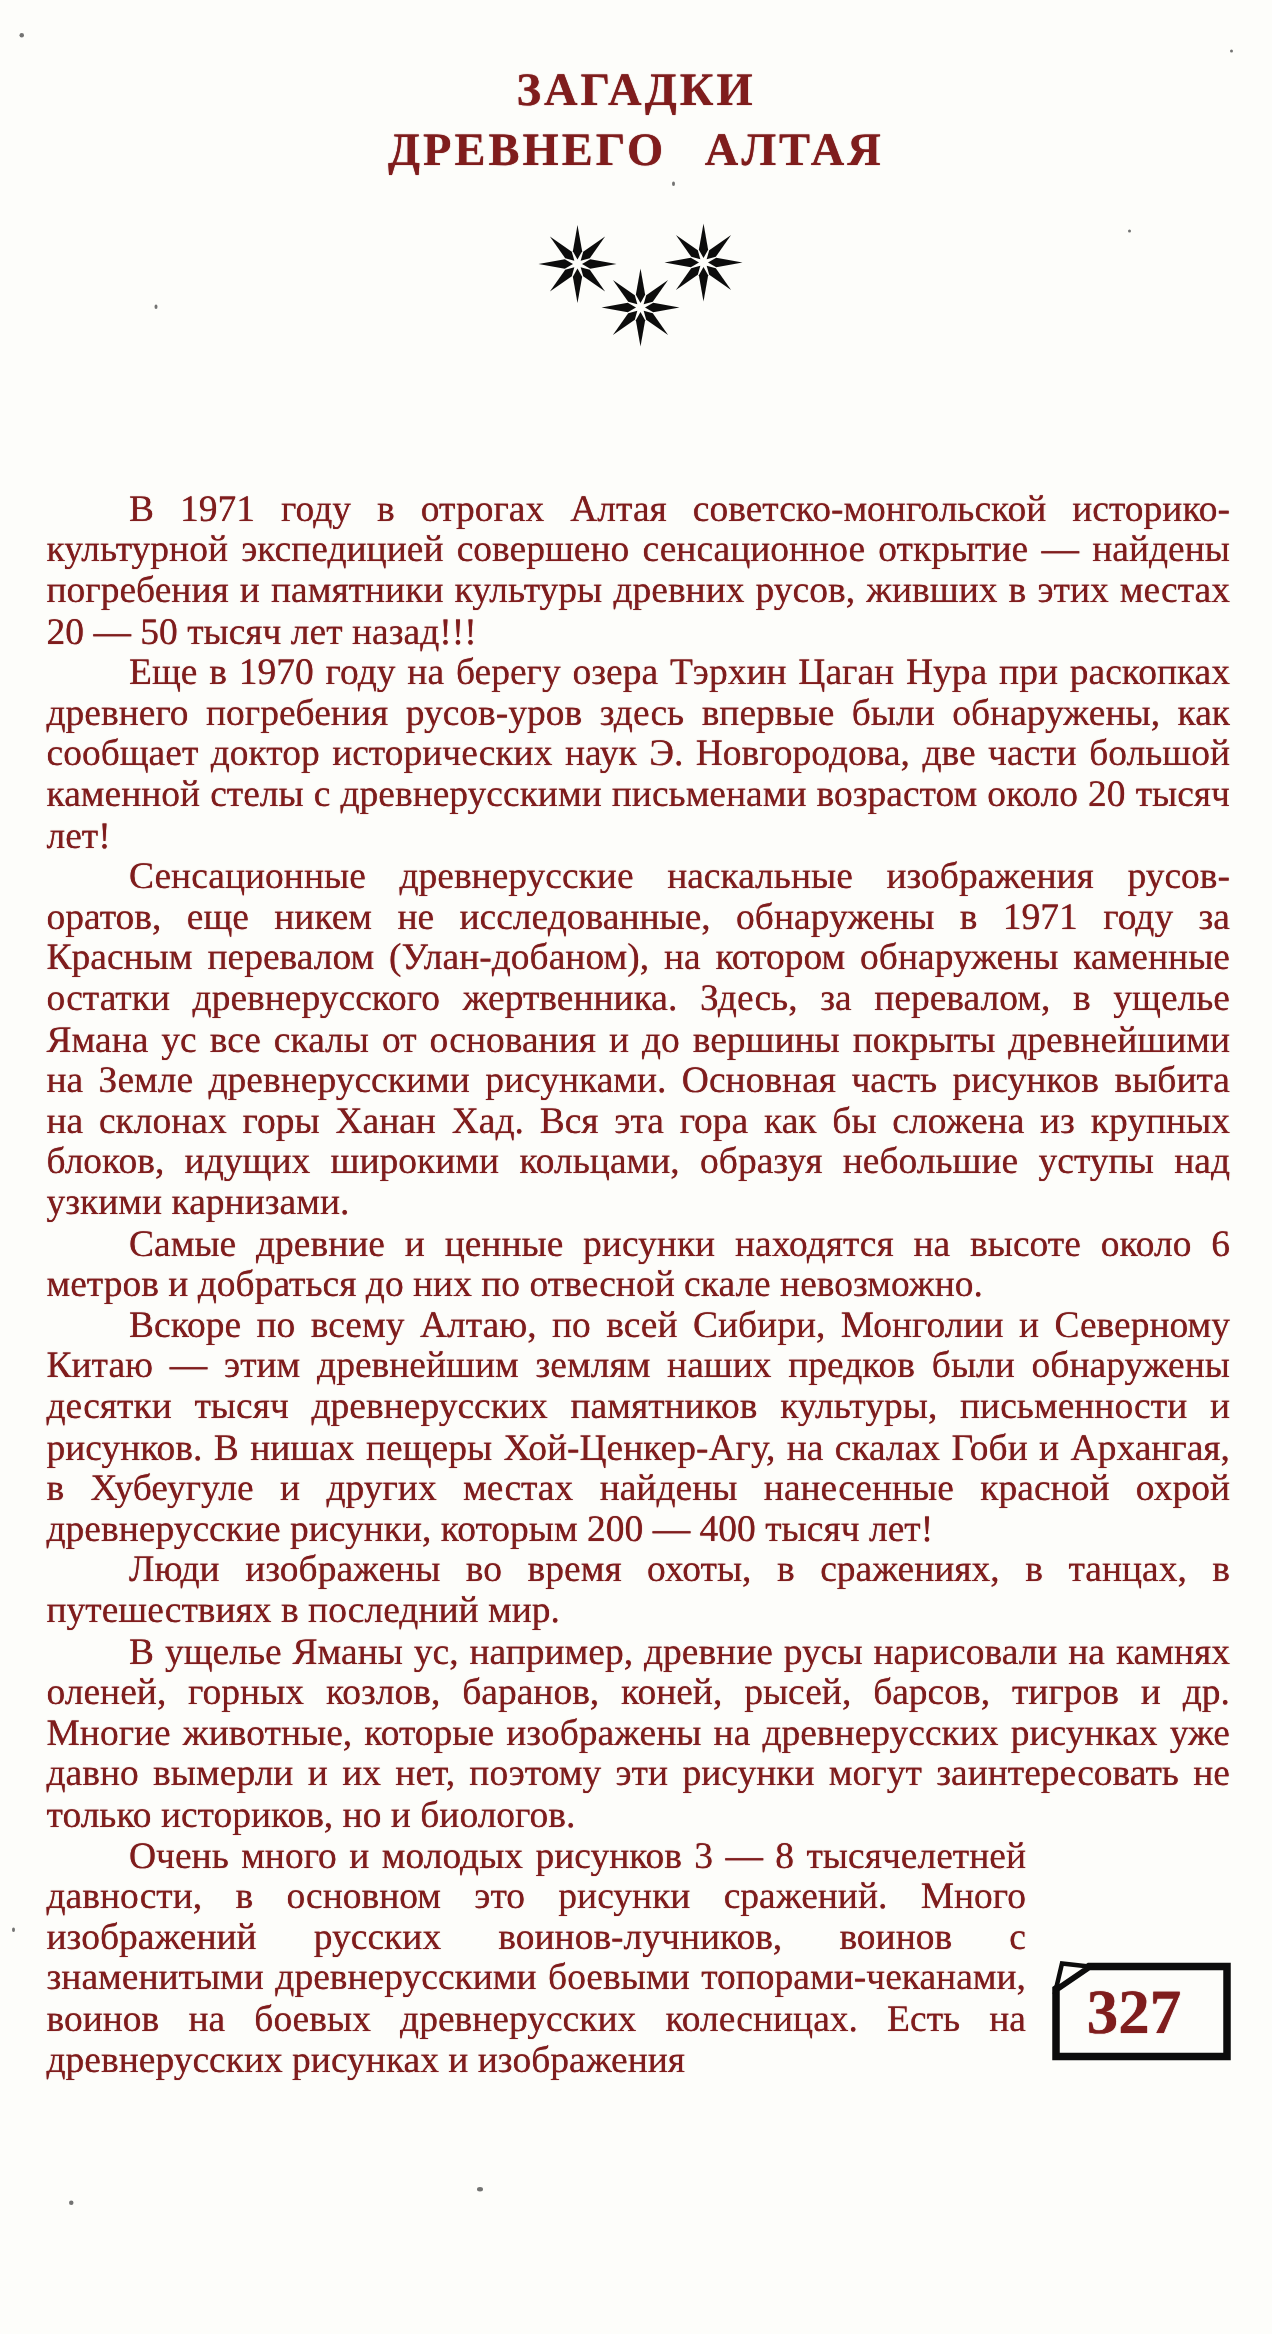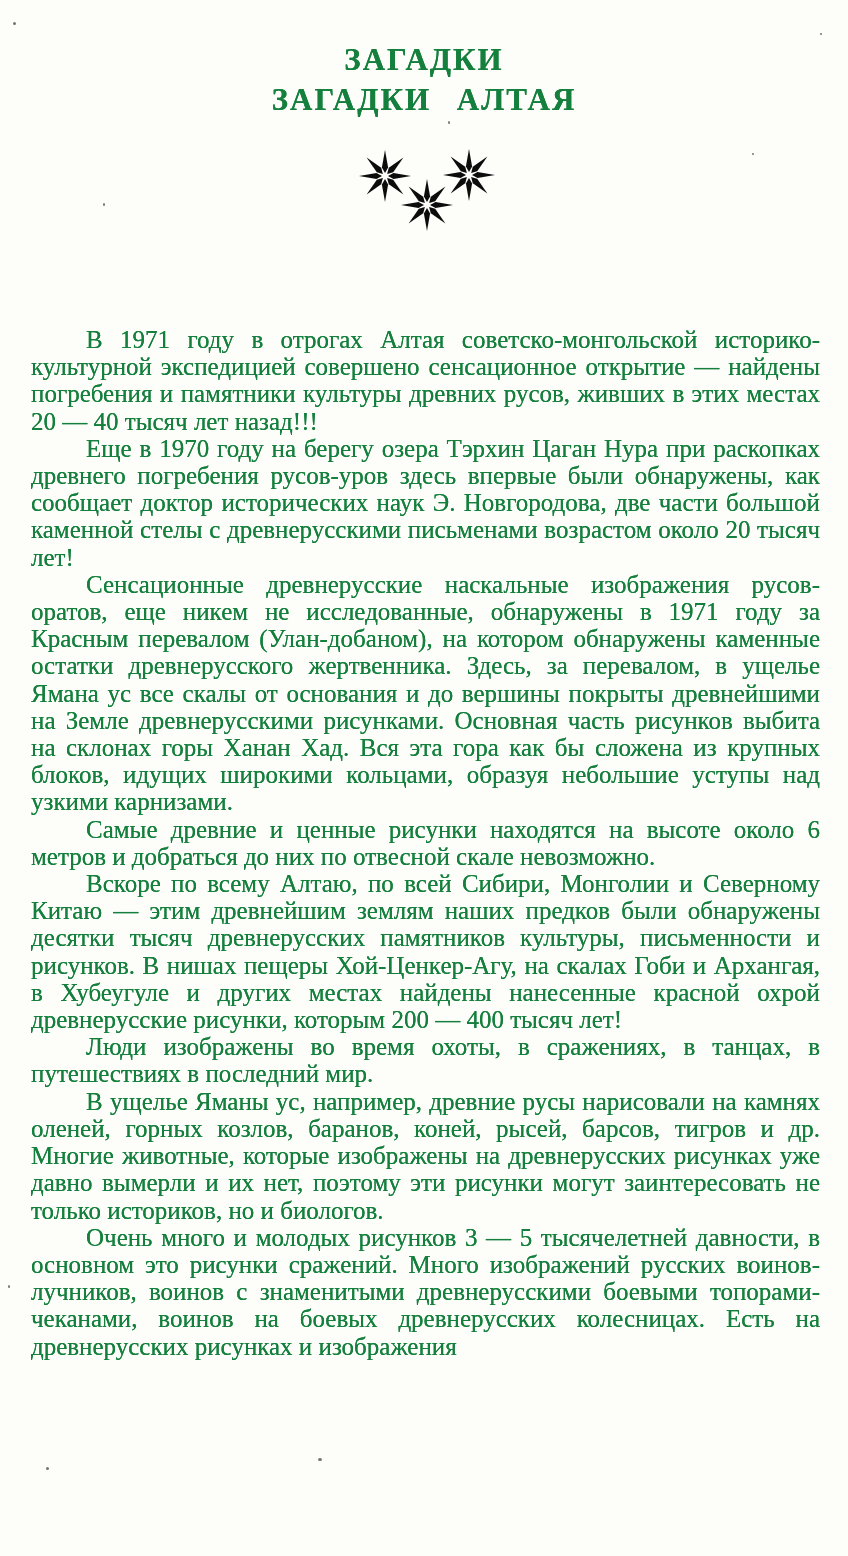--- a/index.html
+++ b/index.html
@@ -2,21 +2,21 @@
 <html><head>
 <meta charset="utf-8">
 <style>
   html, body { margin: 0; padding: 0; background: #e8e8e4; }
   .page {
     position: relative;
     width: 848px;
     height: 1556px;
     margin: 0 auto;
     background: #fdfdfa;
-    color: #15803d;
+    color: #7f1d1d;
     font-family: "Liberation Serif", "DejaVu Serif", serif;
     overflow: hidden;
   }
   .title {
     position: absolute;
     top: 40px;
     left: 0;
     width: 100%;
     margin: 0;
     text-align: center;
@@ -80,21 +80,21 @@
     opacity: 0.65;
   }
 </style>
 </head>
 <body>
 
 <div class="page">
 
   <h1 class="title">
     <span class="t1">ЗАГАДКИ</span>
-    <span class="t2">ЗАГАДКИ АЛТАЯ</span>
+    <span class="t2">ДРЕВНЕГО АЛТАЯ</span>
   </h1>
 
   <div class="ornament">
     <svg width="150" height="90" viewBox="0 0 150 90">
       <defs>
         <g id="star8" fill="#0c0c0c">
           <polygon points="27,1 23.9,18.5 27,24 30.1,18.5"></polygon>
           <polygon points="45.4,8.6 30.8,18.8 29.1,24.9 35.2,23.2"></polygon>
           <polygon points="53,27 35.5,23.9 30,27 35.5,30.1"></polygon>
           <polygon points="45.4,45.4 35.2,30.8 29.1,29.1 30.8,35.2"></polygon>
@@ -104,29 +104,36 @@
           <polygon points="8.6,8.6 18.8,23.2 24.9,24.9 23.2,18.8"></polygon>
         </g>
       </defs>
       <use href="#star8" x="10" y="3" width="54" height="54"></use>
       <use href="#star8" x="94" y="2" width="52" height="52" transform="scale(1)"></use>
       <use href="#star8" x="52" y="32" width="52" height="52"></use>
     </svg>
   </div>
 
   <div class="body-text">
-    <p>В 1971 году в отрогах Алтая советско-монгольской историко-культурной экспедицией совершено сенсационное открытие — найдены погребения и памятники культуры древних русов, живших в этих местах 20 — 40 тысяч лет назад!!!</p>
+    <p>В 1971 году в отрогах Алтая советско-монгольской историко-культурной экспедицией совершено сенсационное открытие — найдены погребения и памятники культуры древних русов, живших в этих местах 20 — 50 тысяч лет назад!!!</p>
     <p>Еще в 1970 году на берегу озера Тэрхин Цаган Нура при раскопках древнего погребения русов-уров здесь впервые были обнаружены, как сообщает доктор исторических наук Э. Новгородова, две части большой каменной стелы с древнерусскими письменами возрастом около 20 тысяч лет!</p>
     <p>Сенсационные древнерусские наскальные изображения русов-оратов, еще никем не исследованные, обнаружены в 1971 году за Красным перевалом (Улан-добаном), на котором обнаружены каменные остатки древнерусского жертвенника. Здесь, за перевалом, в ущелье Ямана ус все скалы от основания и до вершины покрыты древнейшими на Земле древнерусскими рисунками. Основная часть рисунков выбита на склонах горы Ханан Хад. Вся эта гора как бы сложена из крупных блоков, идущих широкими кольцами, образуя небольшие уступы над узкими карнизами.</p>
     <p>Самые древние и ценные рисунки находятся на высоте около 6 метров и добраться до них по отвесной скале невозможно.</p>
     <p>Вскоре по всему Алтаю, по всей Сибири, Монголии и Северному Китаю — этим древнейшим землям наших предков были обнаружены десятки тысяч древнерусских памятников культуры, письменности и рисунков. В нишах пещеры Хой-Ценкер-Агу, на скалах Гоби и Архангая, в Хубеугуле и других местах найдены нанесенные красной охрой древнерусские рисунки, которым 200 — 400 тысяч лет!</p>
     <p>Люди изображены во время охоты, в сражениях, в танцах, в путешествиях в последний мир.</p>
     <p>В ущелье Яманы ус, например, древние русы нарисовали на камнях оленей, горных козлов, баранов, коней, рысей, барсов, тигров и др. Многие животные, которые изображены на древнерусских рисунках уже давно вымерли и их нет, поэтому эти рисунки могут заинтересовать не только историков, но и биологов.</p>
     <p>
-      <span>Очень много и молодых рисунков 3 — 5 тысячелетней давности, в основном это рисунки сражений. Много изображений русских воинов-лучников, воинов с знаменитыми древнерусскими боевыми топорами-чеканами, воинов на боевых древнерусских колесницах. Есть на древнерусских рисунках и изображения</span>
+      <span class="pagebox">
+        <svg width="122" height="70" viewBox="0 0 122 70">
+          <path d="M 26,5 L 118,5 L 118,65 L 4,65 L 4,20 Z" fill="#fdfdfa" stroke="#0c0c0c" stroke-width="5" stroke-linejoin="miter"></path>
+          <polygon points="26,5 8,3 4,20" fill="#fdfdfa" stroke="#0c0c0c" stroke-width="3" stroke-linejoin="miter"></polygon>
+        </svg>
+        <span class="pagenum">327</span>
+      </span>
+      <span>Очень много и молодых рисунков 3 — 8 тысячелетней давности, в основном это рисунки сражений. Много изображений русских воинов-лучников, воинов с знаменитыми древнерусскими боевыми топорами-чеканами, воинов на боевых древнерусских колесницах. Есть на древнерусских рисунках и изображения</span>
     </p>
   </div>
 
   <div class="speckle" style="left:13px; top:22px; width:3px; height:3px;"></div>
   <div class="speckle" style="left:448px; top:121px; width:2px; height:3px;"></div>
   <div class="speckle" style="left:820px; top:33px; width:2px; height:2px;"></div>
   <div class="speckle" style="left:103px; top:203px; width:2px; height:3px;"></div>
   <div class="speckle" style="left:752px; top:153px; width:2px; height:2px;"></div>
   <div class="speckle" style="left:8px; top:1285px; width:2px; height:3px;"></div>
   <div class="speckle" style="left:46px; top:1467px; width:3px; height:3px;"></div>

